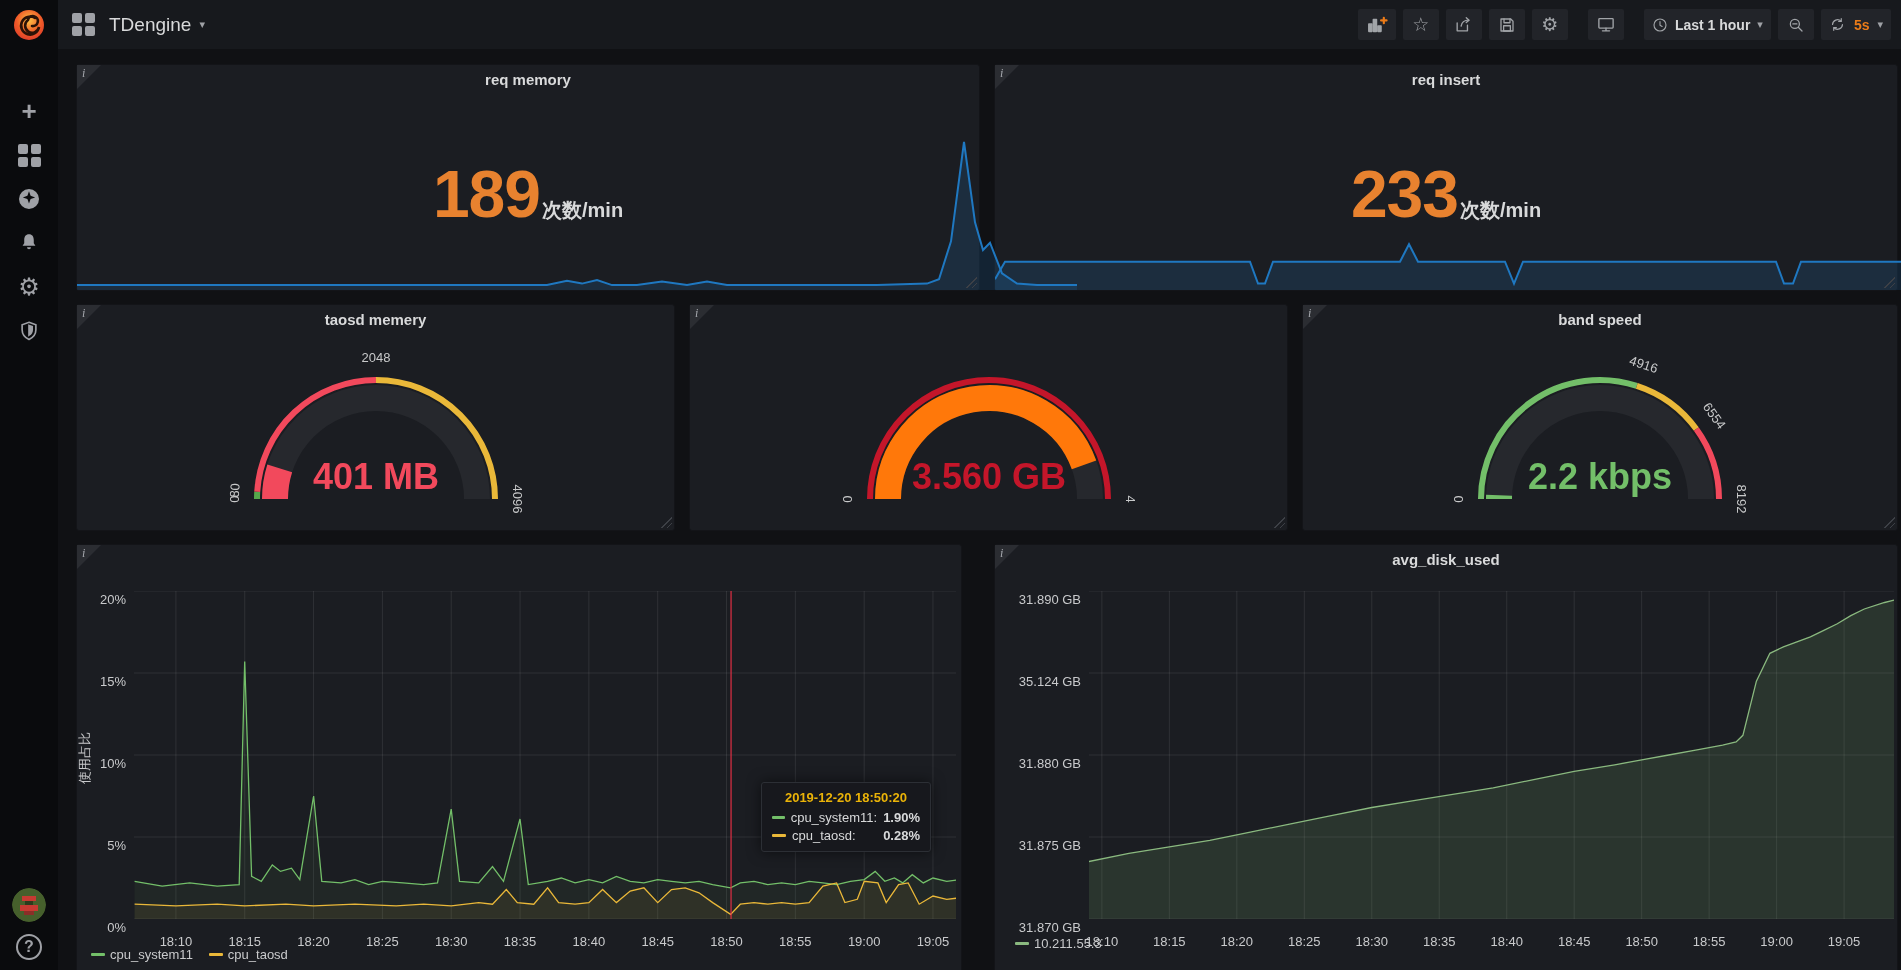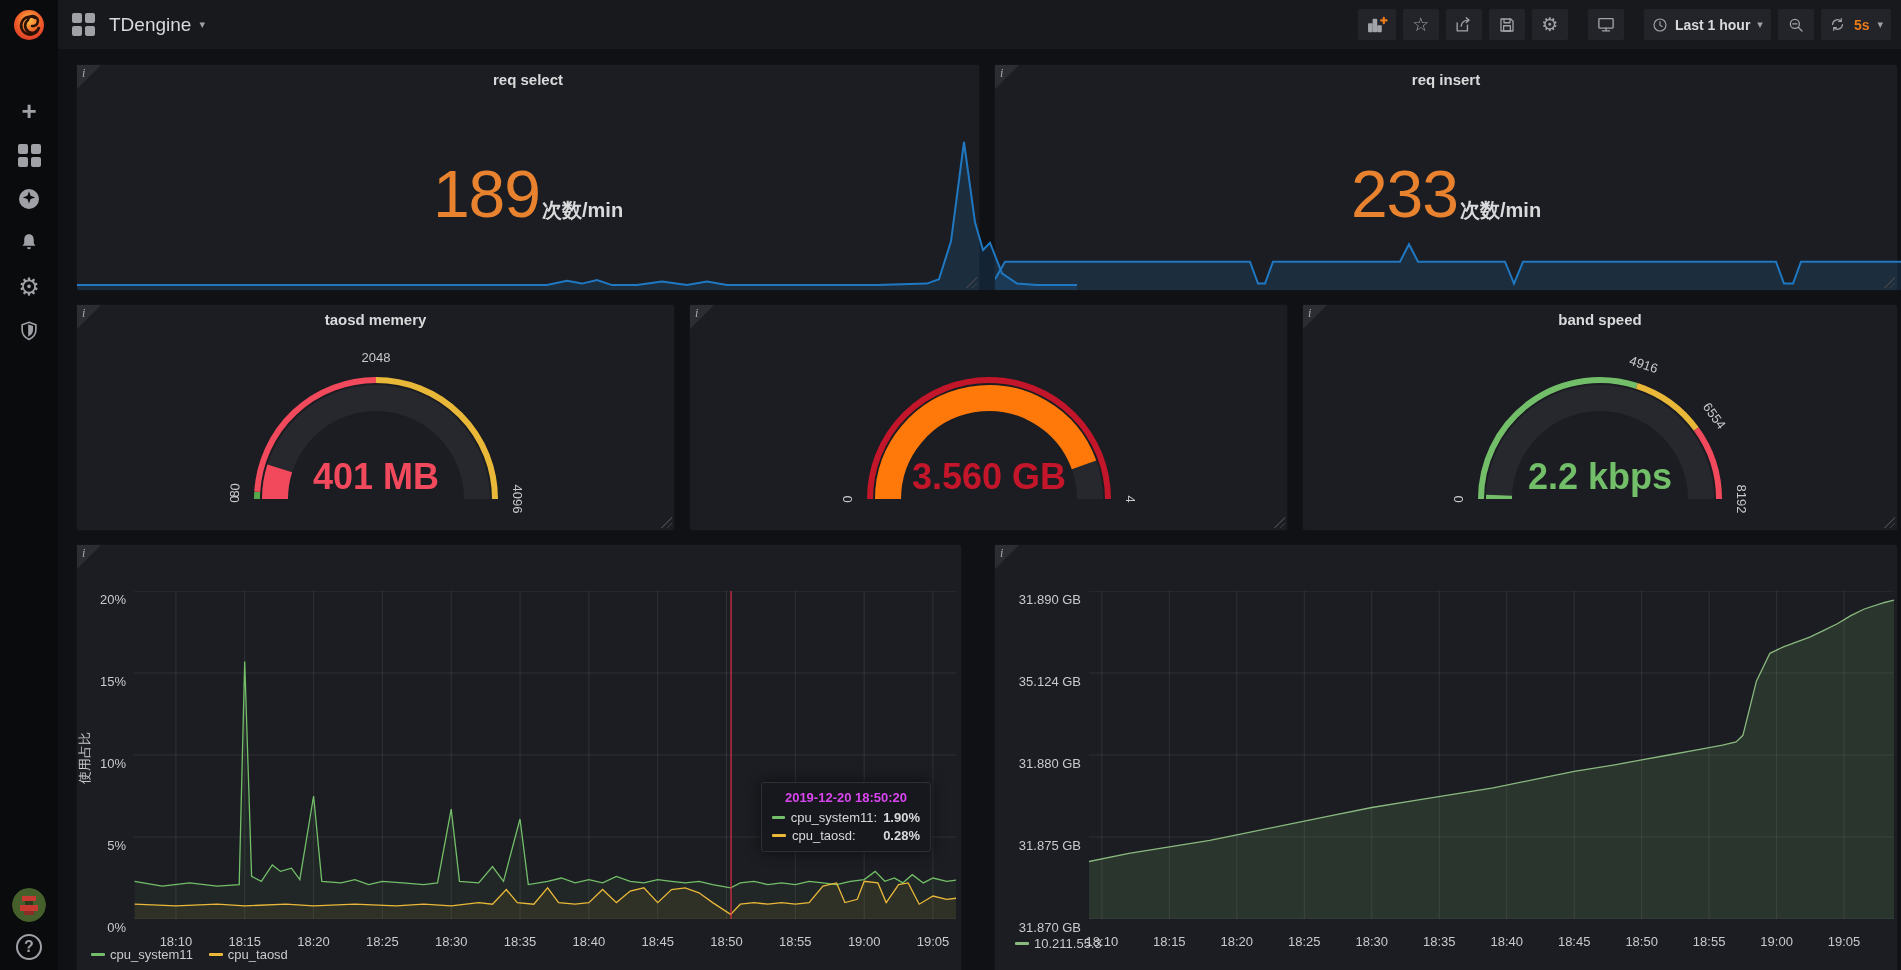--- a/index.html
+++ b/index.html
@@ -46,42 +46,42 @@
     font-size:15px; font-weight:600; color:#d9dadb; cursor:pointer; z-index:3; }
   .info-corner { position:absolute; top:0; left:0; width:0; height:0; border-top:24px solid #2b2d32;
     border-right:24px solid transparent; cursor:pointer; z-index:4; }
   .info-corner span { position:absolute; top:-23px; left:5px; font-size:12px; font-style:italic; color:#a8abb0; font-family:"Liberation Serif",serif; }
   .resize-corner { position:absolute; right:2px; bottom:2px; width:12px; height:12px;
     background:repeating-linear-gradient(-45deg, transparent 0 3px, #3d4046 3px 4px);
     clip-path:polygon(100% 0,100% 100%,0 100%); cursor:nwse-resize; z-index:4; }
 
   
   .stat-value-wrap { position:absolute; top:96px; left:0; right:0; display:flex; align-items:baseline; justify-content:center; z-index:2; }
-  .stat-value { font-size:66px; font-weight:400; color:#e8822f; letter-spacing:-1px; line-height:1; }
+  .stat-value { font-size:66px; font-weight:700; color:#e8822f; letter-spacing:-1px; line-height:1; }
   .stat-unit { font-size:20px; font-weight:700; color:#d8d9da; margin-left:2px; }
   .spark { position:absolute; left:0; right:0; bottom:0; height:155px; z-index:1; }
 
   
   .gauge-wrap { position:absolute; top:26px; left:0; right:0; display:flex; justify-content:center; }
 
   
   .chart-area { position:absolute; inset:0; }
   .plot-svg { position:absolute; }
   .x-axis span, .y-axis span { position:absolute; font-size:13px; color:#c9cacc;margin-top:8px; }
   .x-axis span { width:56px; text-align:center; }
   .y-axis span { width:80px; text-align:right; }
   .ylab { position:absolute; font-size:13px; color:#c9cacc; transform:rotate(-90deg); transform-origin:center; white-space:nowrap; }
   .legend { position:absolute; display:flex; gap:16px; font-size:13px; color:#c9cacc; align-items:center; }
   .legend-item { display:flex; align-items:center; gap:5px; cursor:pointer; }
   .dash-swatch { width:14px; height:3px; border-radius:1px; display:inline-block; }
 
   
   .tooltip { position:absolute; left:703px; top:733px; width:170px; background:#17181d; border:1px solid #2c2f35;
     border-radius:3px; padding:7px 10px 8px; z-index:10; box-shadow:0 0 14px rgba(0,0,0,.55); font-size:13px; }
-  .tt-title { font-weight:700; color:#d946ef; text-align:center; margin-bottom:5px; }
+  .tt-title { font-weight:700; color:#eab308; text-align:center; margin-bottom:5px; }
   .tt-row { display:flex; align-items:center; gap:6px; margin-top:3px; }
   .tt-name { color:#d8d9da; }
   .tt-val { margin-left:auto; font-weight:700; }
 </style>
 </head>
 <body>
 
 <div class="app">
 
   <aside class="sidebar">
@@ -224,21 +224,21 @@
         </div>
       </div>
     </header>
 
     <div class="dash">
 
       <section class="panel" style="left:18px;top:15px;width:904px;height:227px;">
         <div class="info-corner">
             <span>i</span>
           </div>
-        <div class="panel-header">req select</div>
+        <div class="panel-header">req memory</div>
         <div class="stat-value-wrap">
           <span class="stat-value">189</span>
           <span class="stat-unit">次数/min</span>
         </div>
         <svg class="spark" viewBox="0 0 1000 155" preserveAspectRatio="none">
             <path d="M0.0 150.1 L300.0 150.1 L470.0 150.1 L490.0 145.7 L505.0 148.6 L520.0 145.0 L535.0 150.1 L560.0 150.1 L585.0 146.4 L610.0 150.1 L630.0 146.4 L650.0 150.1 L720.0 150.1 L800.0 150.1 L850.0 148.6 L862.0 144.2 L874.0 106.3 L887.0 7.0 L898.0 87.3 L906.0 115.0 L913.0 107.7 L925.0 138.4 L940.0 148.6 L960.0 150.1 L1000.0 150.1 L1000 155 L0 155 Z" fill="rgba(31,120,193,0.18)" stroke="none"></path>
             <path d="M0.0 150.1 L300.0 150.1 L470.0 150.1 L490.0 145.7 L505.0 148.6 L520.0 145.0 L535.0 150.1 L560.0 150.1 L585.0 146.4 L610.0 150.1 L630.0 146.4 L650.0 150.1 L720.0 150.1 L800.0 150.1 L850.0 148.6 L862.0 144.2 L874.0 106.3 L887.0 7.0 L898.0 87.3 L906.0 115.0 L913.0 107.7 L925.0 138.4 L940.0 148.6 L960.0 150.1 L1000.0 150.1" fill="none" stroke="#1f78c1" stroke-width="2"></path>
           </svg>
         <div class="resize-corner"></div>
       </section>
@@ -381,20 +381,21 @@
             <i class="dash-swatch" style="background-color: rgb(234, 184, 57);"></i>
             <span>cpu_taosd</span>
           </span>
         </div>
       </section>
 
       <section class="panel" style="left:936px;top:495px;width:904px;height:431px;">
         <div class="info-corner">
             <span>i</span>
           </div>
+        <div class="panel-header">avg_disk_used</div>
         <div class="chart-area">
             <svg width="805" height="328" class="plot-svg" style="left: 94px; top: 46px; position: absolute;">
               <line x1="0" y1="0" x2="805" y2="0" stroke="rgba(255,255,255,0.09)"></line>
               <line x1="0" y1="82" x2="805" y2="82" stroke="rgba(255,255,255,0.09)"></line>
               <line x1="0" y1="164" x2="805" y2="164" stroke="rgba(255,255,255,0.09)"></line>
               <line x1="0" y1="246" x2="805" y2="246" stroke="rgba(255,255,255,0.09)"></line>
               <line x1="0" y1="328" x2="805" y2="328" stroke="rgba(255,255,255,0.09)"></line>
               <line x1="12.88" y1="0" x2="12.88" y2="328" stroke="rgba(255,255,255,0.09)"></line>
               <line x1="80.35363636363635" y1="0" x2="80.35363636363635" y2="328" stroke="rgba(255,255,255,0.09)"></line>
               <line x1="147.82727272727269" y1="0" x2="147.82727272727269" y2="328" stroke="rgba(255,255,255,0.09)"></line>

